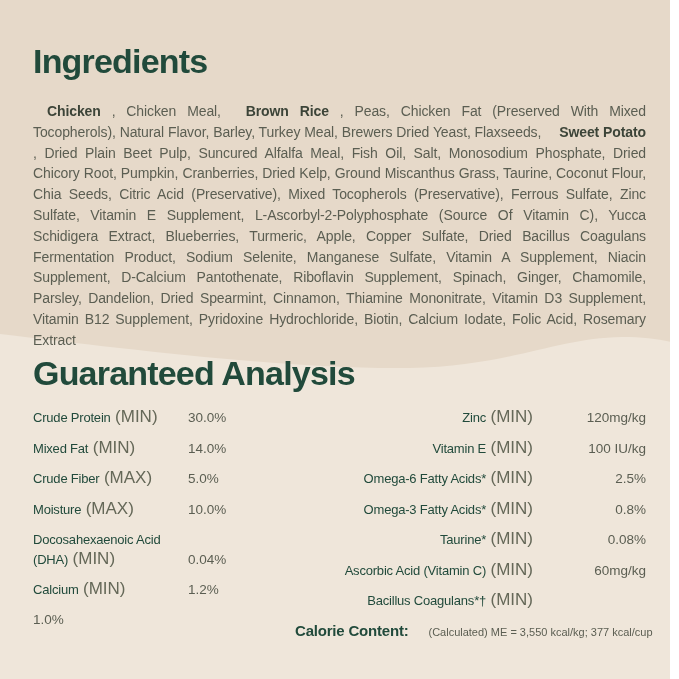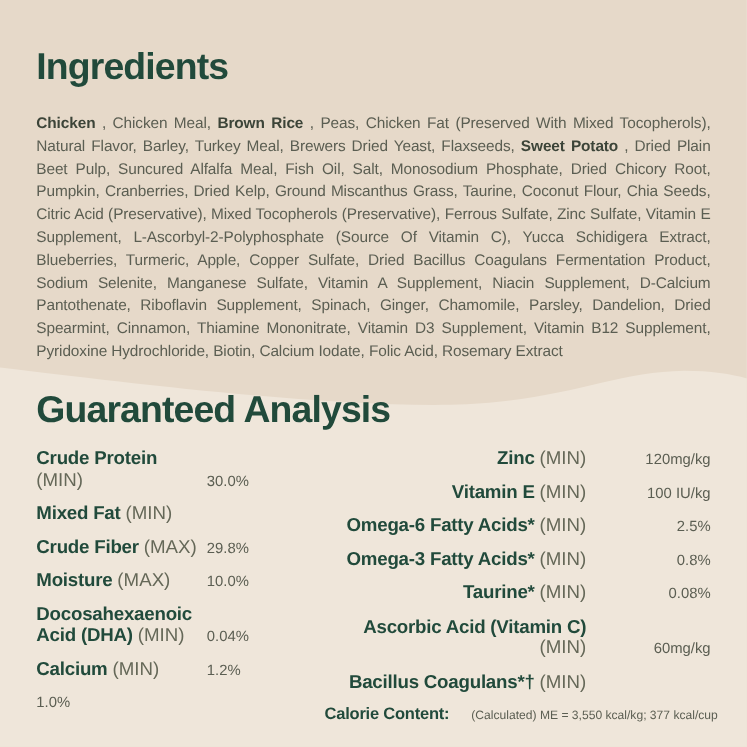--- a/index.html
+++ b/index.html
@@ -1,42 +1,43 @@
 <!DOCTYPE html>
 <html style="--bg-top: #e6d9c9; --bg-bottom: #efe6da; --heading: #214a3b; --body: #5b5e52; --muted: #656858; --bold-ing: #3c4438;"><head>
 <meta charset="utf-8">
 <style>
   html,body{margin:0;padding:0;}
   .page{
-    position:relative;width:679px;height:679px;overflow:hidden;
+    position:relative;width:628px;height:679px;overflow:hidden;
     background:var(--bg-top,#e6d9c9);
     font-family:"Liberation Sans",sans-serif;
+    padding-left:42px;
   }
   .heading{
     margin:0;color:var(--heading,#214a3b);
     font-size:34px;font-weight:bold;letter-spacing:-0.8px;line-height:1.15;
   }
   .ingredients{position:absolute;left:33px;top:42px;width:613px;}
   .ing-text{
     margin:20px 0 0 0;font-size:14px;line-height:20.8px;letter-spacing:-0.1px;
     text-align:justify;color:var(--body,#5b5e52);
   }
-  .ing-text .b{font-weight:bold;color:var(--bold-ing,#3c4438);}
+  .ing-text .b{font-weight:bold;color:var(--bold-ing,#3c4438);margin-left:14px;}
   .wave{position:absolute;left:0;top:320px;width:679px;height:61px;display:block;}
   .wave path{fill:var(--bg-bottom,#efe6da);}
   .analysis-bg{position:absolute;left:0;top:380px;width:679px;height:299px;background:var(--bg-bottom,#efe6da);}
   .analysis{position:absolute;left:33px;top:354px;width:613px;}
   .cols{display:flex;margin-top:15px;}
   .col-left{flex:0 0 262px;}
   .col-right{flex:1;min-width:0;text-align:right;}
   .row{display:grid;align-items:end;margin-bottom:11px;}
   .col-left .row{grid-template-columns:155px 1fr;}
   .col-right .row{grid-template-columns:238px 1fr;}
   .lbl{line-height:18.5px;}
-  .nm{font-size:17px;font-weight:bold;color:var(--heading,#214a3b);letter-spacing:-0.2px;}
+  .nm{font-size:13px;font-weight:normal;color:var(--heading,#214a3b);letter-spacing:-0.2px;}
   .ql{font-size:17px;color:var(--muted,#656858);}
   .val{font-size:13.5px;line-height:18.5px;color:var(--body,#5b5e52);}
   .calorie{margin-top:9px;white-space:nowrap;}
   .calorie .cl{font-size:15px;font-weight:bold;color:var(--heading,#214a3b);letter-spacing:-0.2px;}
   .calorie .cd{font-size:11px;color:var(--body,#5b5e52);margin-left:20px;}
 </style>
 </head>
 <body>
 
 <div class="page">
@@ -71,25 +72,26 @@
 
       <div class="col-left">
 
           <div class="row">
             <span class="lbl"><b class="nm">Crude Protein</b> <span class="ql">(MIN)</span></span>
             <span class="val">30.0%</span>
           </div>
 
           <div class="row">
             <span class="lbl"><b class="nm">Mixed Fat</b> <span class="ql">(MIN)</span></span>
+            <span class="val">14.0%</span>
           </div>
 
           <div class="row">
             <span class="lbl"><b class="nm">Crude Fiber</b> <span class="ql">(MAX)</span></span>
-            <span class="val">29.8%</span>
+            <span class="val">5.0%</span>
           </div>
 
           <div class="row">
             <span class="lbl"><b class="nm">Moisture</b> <span class="ql">(MAX)</span></span>
             <span class="val">10.0%</span>
           </div>
 
           <div class="row">
             <span class="lbl"><b class="nm">Docosahexaenoic Acid (DHA)</b> <span class="ql">(MIN)</span></span>
             <span class="val">0.04%</span>

